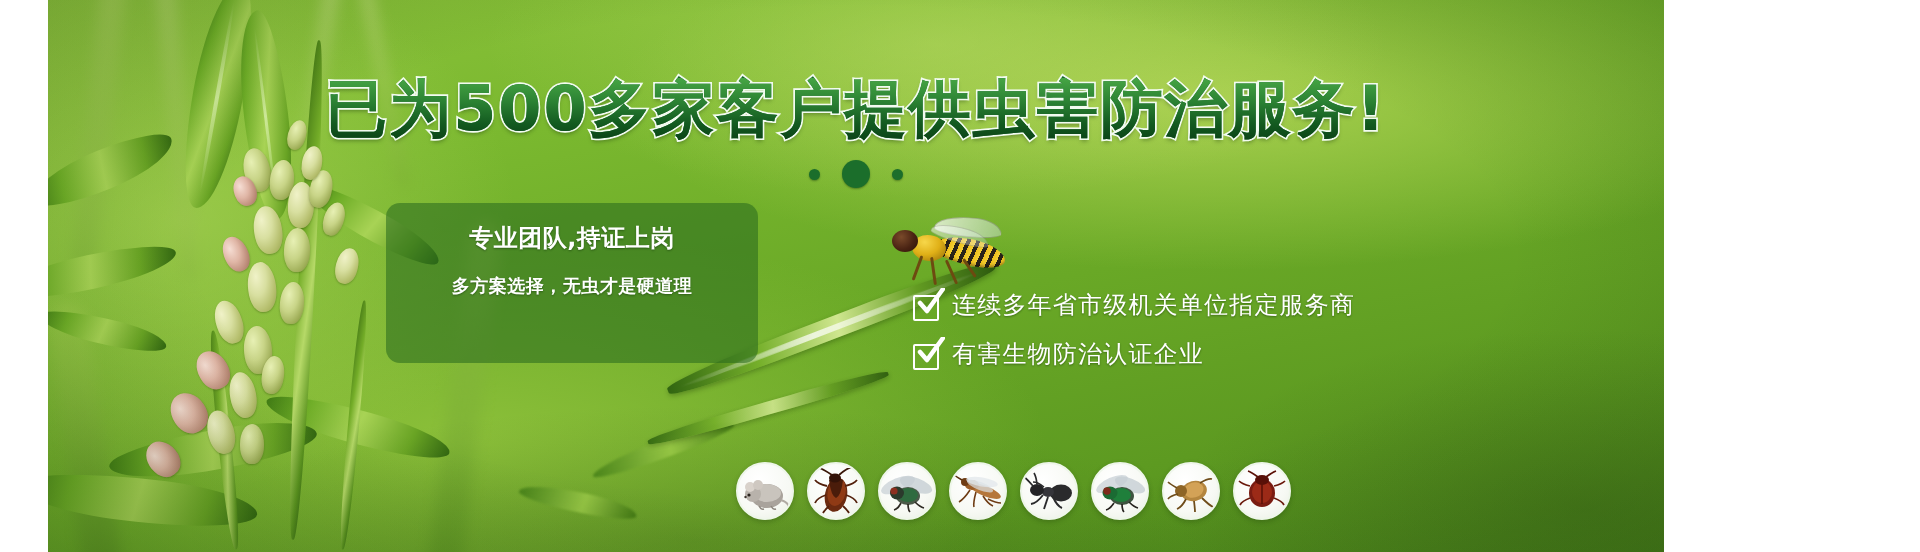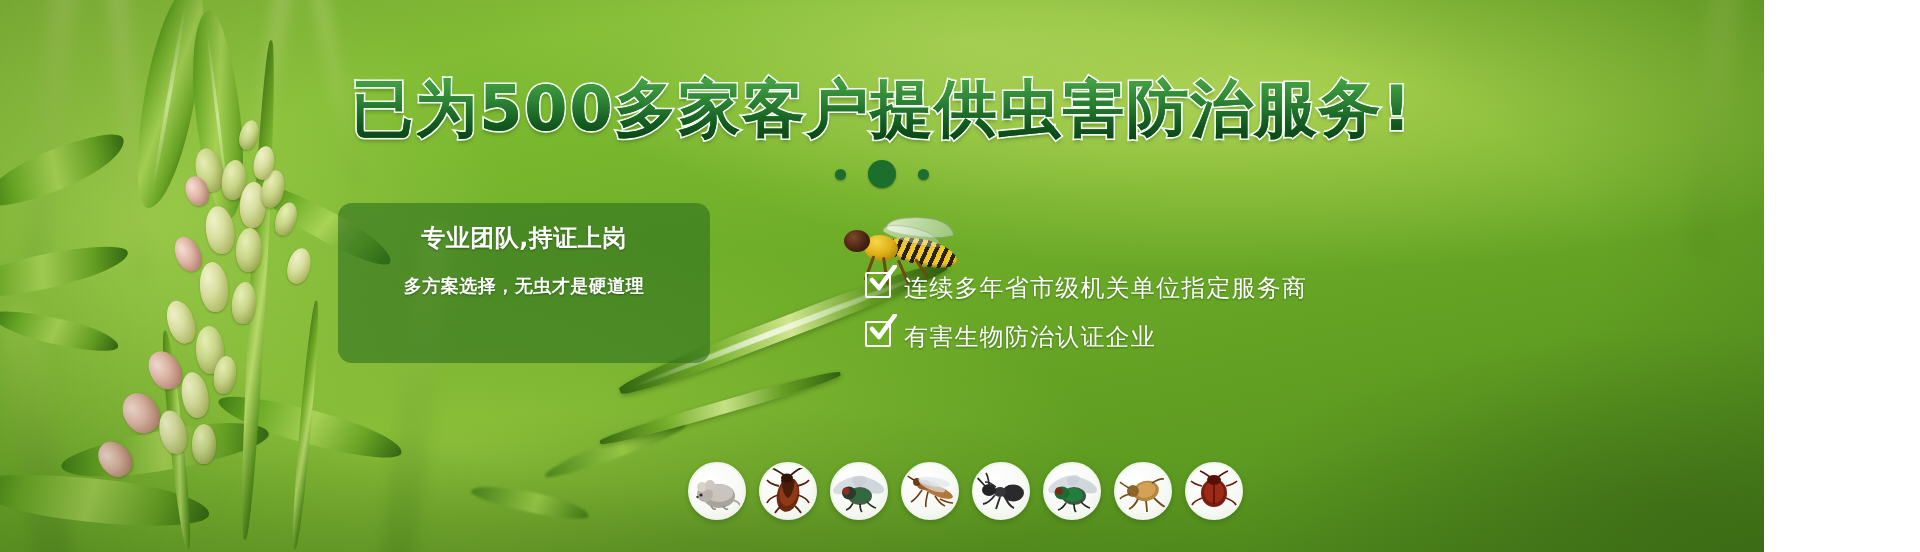--- a/index.html
+++ b/index.html
@@ -4,24 +4,25 @@
 <style>
   * { box-sizing: border-box; margin: 0; padding: 0; }
   html, body {
     width: 1920px; height: 552px;
     overflow: hidden;
     font-family: "Liberation Sans", "DejaVu Sans", sans-serif;
   }
 
   #banner {
     position: relative;
-    width: 1764px;
+    width: 1616px;
     height: 552px;
     overflow: hidden;
     background: #6fa524;
+    margin-left: 48px;
   }
 
   
   .bg-base {
     position: absolute; inset: 0;
     background:
       radial-gradient(ellipse 60% 50% at 72% 18%, #a7cf4e 0%, rgba(167,207,78,0) 62%),
       radial-gradient(ellipse 55% 60% at 26% 80%, #8cc03a 0%, rgba(140,192,58,0) 65%),
       linear-gradient(168deg, #8dc33c 0%, #7ab82f 26%, #69a826 55%, #5d9a21 78%, #4e8a1c 100%);
   }
@@ -194,21 +195,21 @@
 
   
   .checklist {
     position: absolute;
     left: 865px;
     top: 272px;
     width: 430px;
   }
   .check-row {
     display: flex;
-    align-items: flex-start;
+    align-items: flex-end;
     gap: 13px;
     height: 49px;
   }
   .check-box {
     width: 26px; height: 26px;
     flex: 0 0 26px;
     position: relative;
   }
   .check-box .sq {
     position: absolute; inset: 0;

